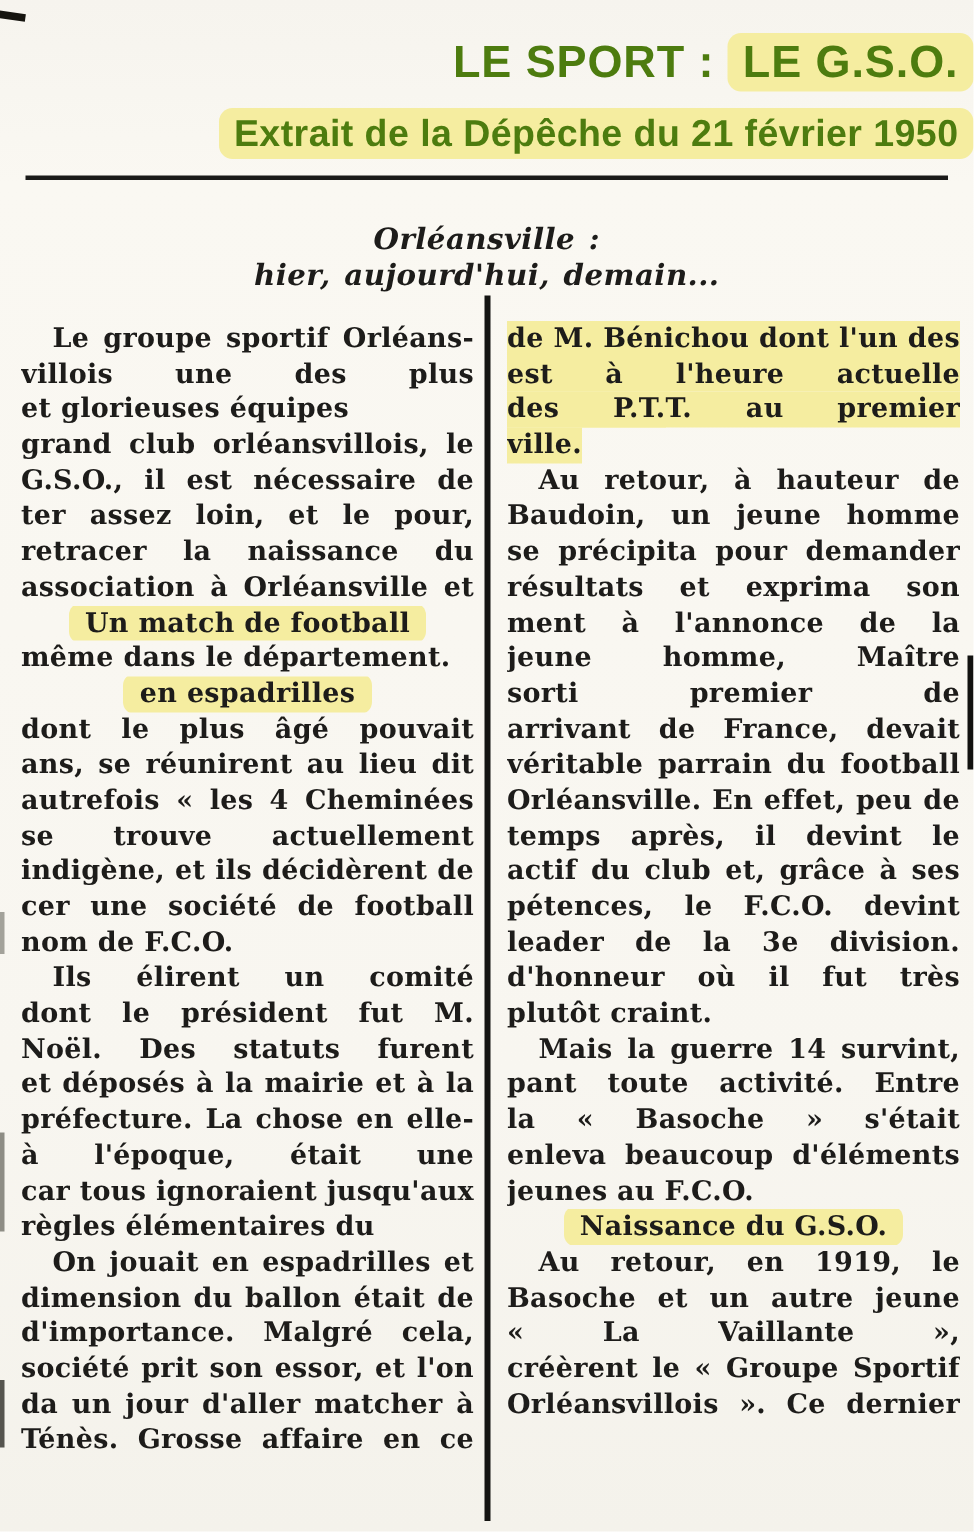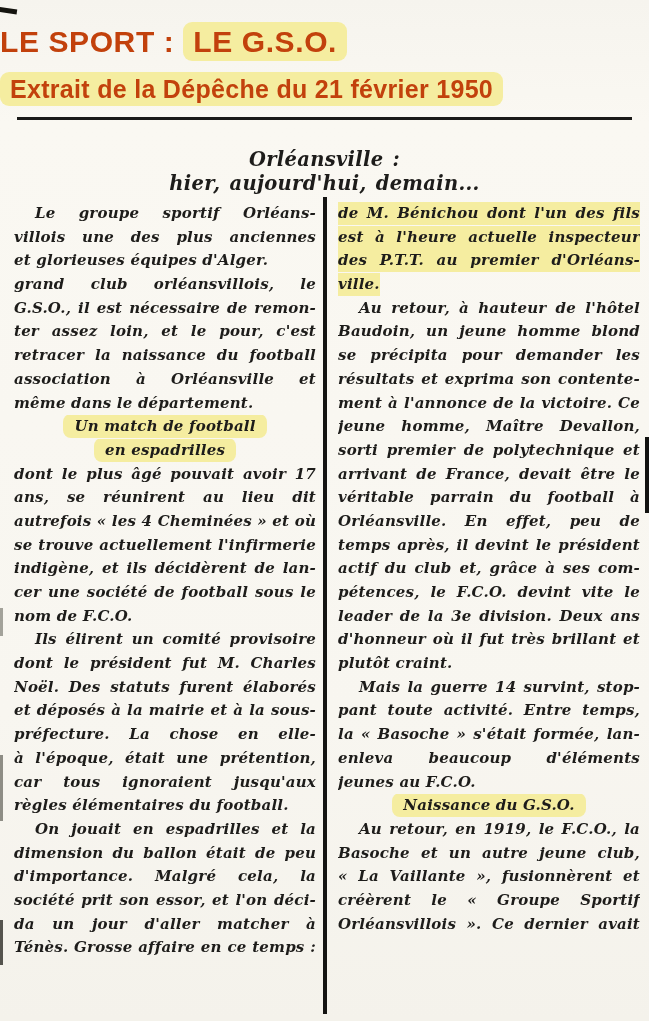--- a/index.html
+++ b/index.html
@@ -6,24 +6,24 @@
   body {
     width: 649px; height: 1021px;
     position: relative; overflow: hidden;
     background: linear-gradient(180deg, #f6f4ee 0%, #faf8f2 12%, #f8f6f0 70%, #f4f2eb 100%);
     color: #1d1c1a;
     font-family: "DejaVu Serif", serif;
   }
 
   
   .masthead {
-    text-align: left;
+    text-align: right;
     font-family: "Liberation Sans", sans-serif;
     font-weight: bold;
-    color: #c2410c;
+    color: #4d7c0f;
   }
   .title-line {
     margin-top: 25px;
     font-size: 30px;
     letter-spacing: 0.6px;
     line-height: 34px;
   }
   .subtitle-line {
     margin-top: 14px;
     font-size: 25px;
@@ -53,25 +53,24 @@
     word-spacing: 2px;
   }
 
   
   .cols {
     position: absolute;
     top: 202px; left: 0; right: 0; bottom: 0;
   }
   .col {
     position: absolute;
-    top: 0;
+    top: 12px;
     width: 302px;
-    font-style: italic;
     font-weight: bold;
-    font-size: 15px;
+    font-size: 18px;
     letter-spacing: 0.2px;
   }
   .col.left  { left: 14px; }
   .col.right { left: 338px; }
   .divider {
     position: absolute;
     left: 323px; top: -5px;
     width: 4px; height: 817px;
     background: #141412;
   }
@@ -127,22 +126,22 @@
 <div class="cols">
   <div class="col left">
       <div class="line indent"><span class="txt">Le groupe sportif Orléans-</span></div>
       <div class="line"><span class="txt">villois une des plus anciennes</span></div>
       <div class="line end"><span class="txt">et glorieuses équipes d'Alger.</span></div>
       <div class="line"><span class="txt">grand club orléansvillois, le</span></div>
       <div class="line"><span class="txt">G.S.O., il est nécessaire de remon-</span></div>
       <div class="line"><span class="txt">ter assez loin, et le pour, c'est</span></div>
       <div class="line"><span class="txt">retracer la naissance du football</span></div>
       <div class="line"><span class="txt">association à Orléansville et</span></div>
+      <div class="line center"><span class="txt hl">Un match de football</span></div>
       <div class="line end"><span class="txt">même dans le département.</span></div>
-      <div class="line center"><span class="txt hl">Un match de football</span></div>
       <div class="line center"><span class="txt hl">en espadrilles</span></div>
       <div class="line"><span class="txt">dont le plus âgé pouvait avoir 17</span></div>
       <div class="line"><span class="txt">ans, se réunirent au lieu dit</span></div>
       <div class="line"><span class="txt">autrefois « les 4 Cheminées » et où</span></div>
       <div class="line"><span class="txt">se trouve actuellement l'infirmerie</span></div>
       <div class="line"><span class="txt">indigène, et ils décidèrent de lan-</span></div>
       <div class="line"><span class="txt">cer une société de football sous le</span></div>
       <div class="line end"><span class="txt">nom de F.C.O.</span></div>
       <div class="line indent"><span class="txt">Ils élirent un comité provisoire</span></div>
       <div class="line"><span class="txt">dont le président fut M. Charles</span></div>

